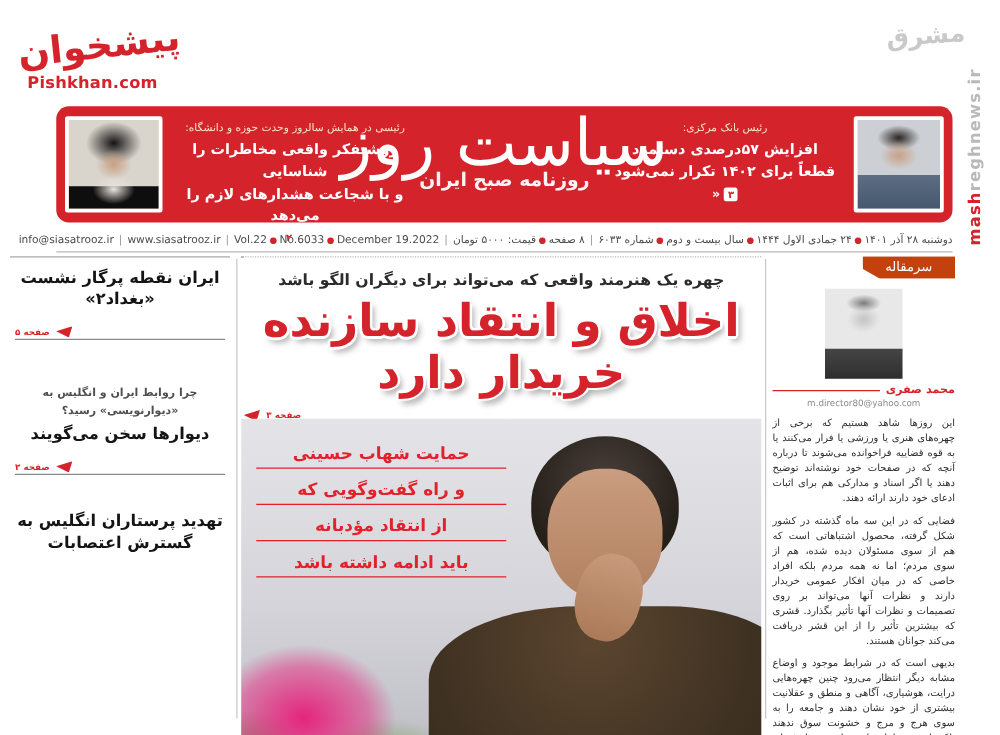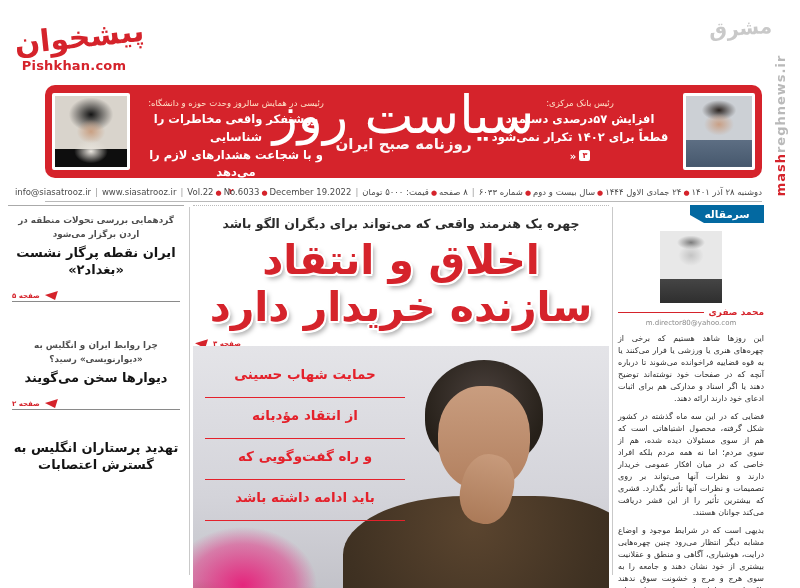--- a/index.html
+++ b/index.html
@@ -58,21 +58,21 @@
   .sb-pagerow { text-align:left; padding:0 4px; height:12px; }
   .flag { display:inline-block; width:13px; height:9px; background:#d5232b; vertical-align:middle;
       clip-path:polygon(0 45%, 100% 0, 78% 100%); }
   .pagetxt { font-size:7px; font-weight:bold; color:#d5232b; vertical-align:middle; }
   .sb-rule { border:none; border-top:1px solid #8a8a8a; margin:4px 4px 0; }
   .sb-gap1 { margin-bottom:36px; } .sb-gap2 { margin-bottom:30px; } .sb-gap3 { margin-bottom:20px; }
 
   
   #main { left:193px; top:205px; width:416px; border-top:1px dotted #bbb; }
   #main-kicker { text-align:center; font-size:12.5px; font-weight:bold; color:#2b2b2b; margin-top:10px; direction:rtl; }
-  #main-headline { text-align:center; direction:rtl; font-size:41px; font-weight:bold; color:#d5232b;
+  #main-headline { text-align:center; direction:rtl; font-size:36px; font-weight:bold; color:#d5232b;
       margin-top:6px; line-height:1.15; letter-spacing:-1px;
       text-shadow:-2px 0 0 #fff, 2px 0 0 #fff, 0 -2px 0 #fff, 0 2px 0 #fff,
         -1.5px -1.5px 0 #fff, 1.5px 1.5px 0 #fff, -1.5px 1.5px 0 #fff, 1.5px -1.5px 0 #fff,
         3px 4px 5px rgba(0,0,0,.35); }
   #main-pagerow { padding:2px 2px 0; height:12px; text-align:left; }
   #main-photo { position:relative; width:416px; height:272px; margin-top:3px; overflow:hidden;
       background:
         radial-gradient(ellipse 95px 75px at 12% 88%, rgba(231,28,120,.95) 0%, rgba(231,28,120,.45) 55%, rgba(231,28,120,0) 78%),
         radial-gradient(ellipse 55px 45px at 2% 99%, rgba(96,140,64,.85) 0%, rgba(96,140,64,0) 80%),
         radial-gradient(ellipse 70px 40px at 28% 100%, rgba(120,158,86,.8) 0%, rgba(120,158,86,0) 80%),
@@ -80,25 +80,25 @@
   .p-hair { left:232px; top:14px; width:118px; height:108px; border-radius:52% 52% 46% 46%;
       background:radial-gradient(circle at 50% 35%, #4a403c 0%, #262019 70%); }
   .p-face { left:245px; top:40px; width:92px; height:104px; border-radius:46%;
       background:linear-gradient(#c99d7f,#b2805f); }
   .p-hand { left:268px; top:108px; width:52px; height:70px; border-radius:45%;
       background:linear-gradient(#c79a7b,#ab7a58); transform:rotate(14deg); }
   .p-body { left:150px; top:150px; width:290px; height:140px; border-radius:42% 34% 0 0;
       background:radial-gradient(circle at 45% 20%, #5b452f 0%, #3f3122 65%, #35291d 100%); }
   #subhead { left:12px; top:20px; width:200px; direction:rtl; text-align:center; }
   #subhead span { display:block; font-size:13.5px; font-weight:bold; color:#e4212b;
-      padding-bottom:15px; margin-bottom:9px; border-bottom:1.5px solid #e4212b; }
+      padding-bottom:3px; margin-bottom:9px; border-bottom:1.5px solid #e4212b; }
 
   
   #editorial { left:618px; top:205px; width:146px; direction:rtl; }
-  #ed-label { width:74px; height:18px; background:#0369a1; color:#fff; font-size:10.5px; font-weight:bold;
+  #ed-label { width:74px; height:18px; background:#c2410c; color:#fff; font-size:10.5px; font-weight:normal;
       text-align:center; line-height:18px; margin-right:0;
       clip-path:polygon(0 0, 100% 0, 100% 100%, 14px 100%, 0 55%); }
   #ed-title { text-align:center; font-size:13.5px; font-weight:bold; color:#1a1a1a; line-height:1.55; margin-top:9px; }
   #ed-photo { width:62px; height:72px; margin:8px auto 0; background:
       radial-gradient(ellipse 17px 14px at 50% 34%, #c4c4c4 0%, rgba(196,196,196,0) 75%),
       radial-gradient(ellipse 20px 10px at 50% 16%, #7c7c7c 0%, rgba(124,124,124,0) 70%),
       linear-gradient(#454545,#2e2e2e) bottom/100% 34% no-repeat, #e8e8e8; }
   #ed-authorrow { display:flex; align-items:center; margin-top:4px; }
   #ed-author { font-size:9px; font-weight:bold; color:#d5232b; white-space:nowrap; }
   #ed-authorrow .line { flex:1; height:1px; background:#d5232b; margin-right:5px; }
@@ -141,21 +141,20 @@
   <div class="abs" id="dateline">
     <span>دوشنبه ۲۸ آذر ۱۴۰۱</span><span class="dot">●</span><span>۲۴ جمادی الاول ۱۴۴۴</span><span class="dot">●</span><span>سال بیست و دوم</span><span class="dot">●</span><span>شماره ۶۰۳۳</span><span class="bar">|</span><span>۸ صفحه</span><span class="dot">●</span><span>قیمت: ۵۰۰۰ تومان</span><span class="bar">|</span><span>info@siasatrooz.ir</span><span class="bar">|</span><span>www.siasatrooz.ir</span><span class="bar">|</span><span>Vol.22</span><span class="dot">●</span><span>No.6033</span><span class="dot">●</span><span>December 19.2022</span>
   </div>
 
   <div class="abs vline" id="vline1"></div>
   <div class="abs vline" id="vline2"></div>
 
   <div class="abs" id="sidebar">
 
     <div>
-      <div class="sb-kicker">گردهمایی بررسی تحولات منطقه در اردن برگزار می‌شود</div>
       <div class="sb-head">ایران نقطه پرگار نشست «بغداد۲»</div>
       <div class="sb-pagerow"><span class="flag"></span> <span class="pagetxt">صفحه ۵</span></div>
       <hr class="sb-rule">
     </div>
     <div class="sb-gap1"></div>
 
     <div>
       <div class="sb-kicker">چرا روابط ایران و انگلیس به «دیوارنویسی» رسید؟</div>
       <div class="sb-head">دیوارها سخن می‌گویند</div>
       <div class="sb-pagerow"><span class="flag"></span> <span class="pagetxt">صفحه ۲</span></div>
@@ -175,22 +174,22 @@
     <div id="main-kicker">چهره یک هنرمند واقعی که می‌تواند برای دیگران الگو باشد</div>
     <div id="main-headline">اخلاق و انتقاد سازنده خریدار دارد</div>
     <div id="main-pagerow"><span class="flag"></span> <span class="pagetxt">صفحه ۳</span></div>
     <div id="main-photo">
       <div class="abs p-hair"></div>
       <div class="abs p-face"></div>
       <div class="abs p-body"></div>
       <div class="abs p-hand"></div>
       <div class="abs" id="subhead">
         <span>حمایت شهاب حسینی</span>
+        <span>و راه گفت‌وگویی که</span>
         <span>از انتقاد مؤدبانه</span>
-        <span>و راه گفت‌وگویی که</span>
         <span>باید ادامه داشته باشد</span>
       </div>
     </div>
   </div>
 
   <div class="abs" id="editorial">
     <div id="ed-label">سرمقاله</div>
     <div id="ed-photo"></div>
     <div id="ed-authorrow">
       <span id="ed-author">محمد صفری</span>

